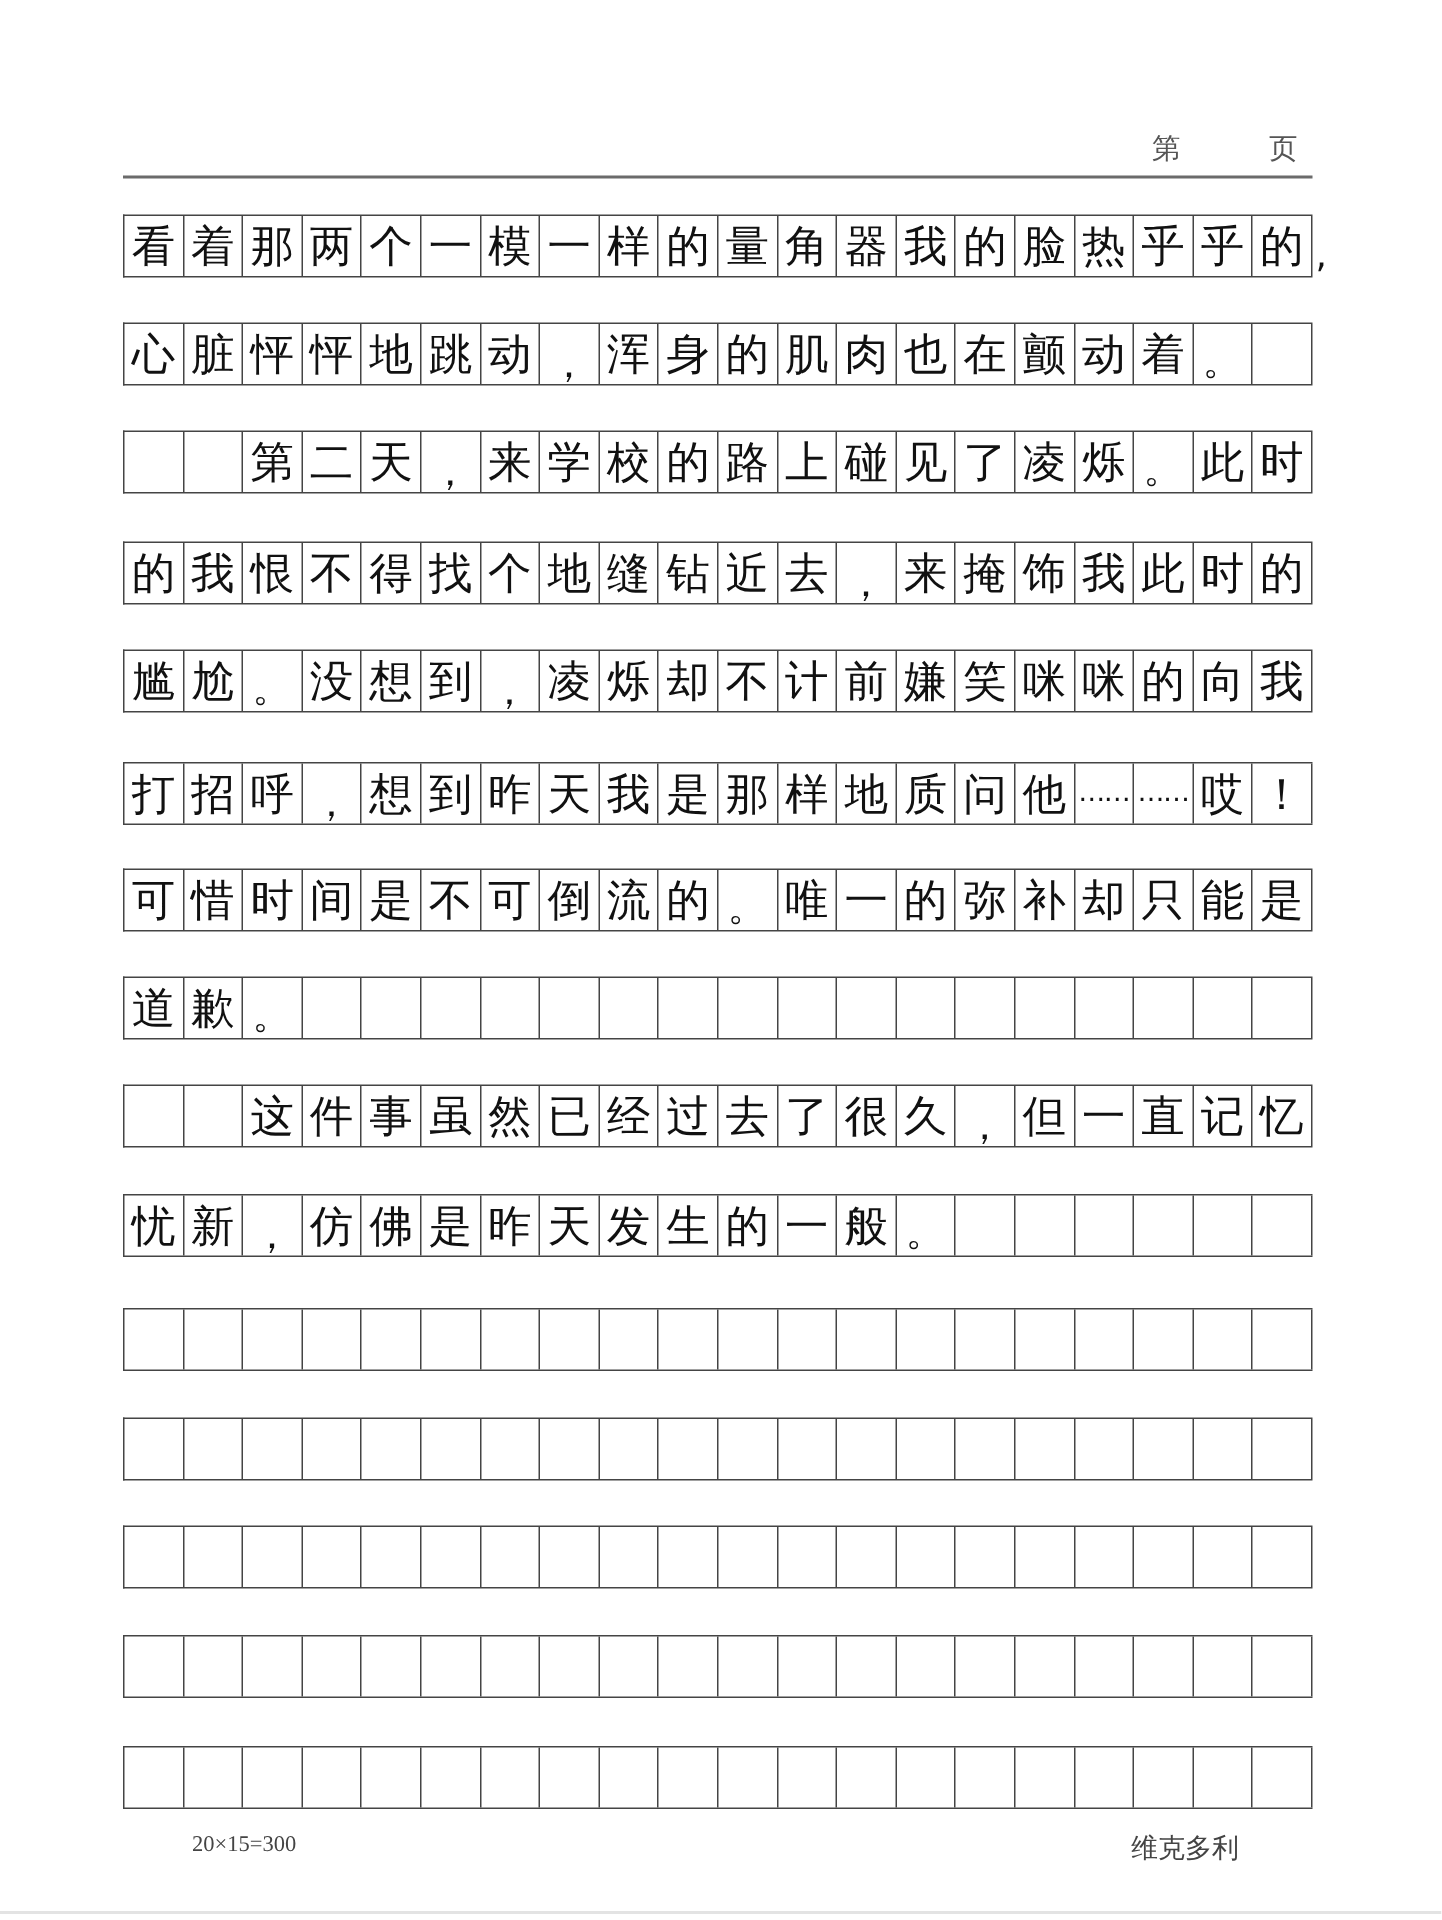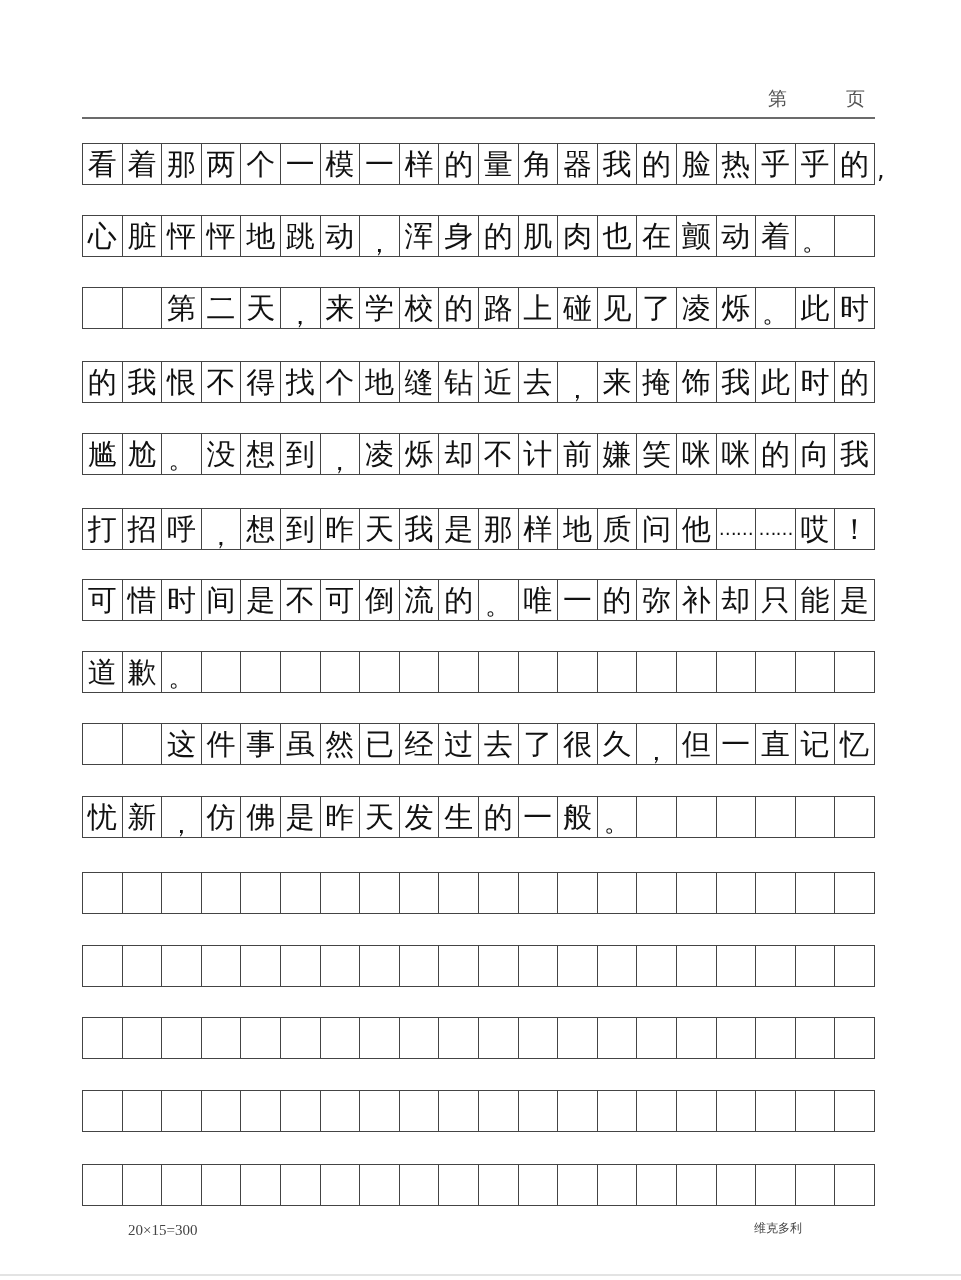--- a/index.html
+++ b/index.html
@@ -28,21 +28,21 @@
   .cell.punct.period { padding-bottom: 2px; }
   .cell.ellipsis { align-items: center; justify-content: center; font-size: 18px; letter-spacing: -1px; }
   .cell.exclaim { justify-content: center; }
   .overflow-mark {
     position: absolute; font-size: 24px; color: #111; font-family: "DejaVu Sans", sans-serif;
   }
   .footer-left {
     position: absolute; left: 128px; top: 1222px; font-family: Liberation Serif, serif; font-size: 15px; color: #444; text-align: right;
   }
   .footer-right {
-    position: absolute; left: 754px; top: 1220px; font-family: Liberation Mono, monospace; font-size: 12px; color: #444; text-align: center;
+    position: absolute; left: 754px; top: 1220px; font-family: Liberation Mono, monospace; font-size: 18px; color: #444; text-align: center;
   }
   .bottom-edge {
     position: absolute; left: 0; top: 1274px; width: 961px; height: 2px; background: #e3e3e3;
   }
 </style>
 </head>
 <body>
 
 <div>
   <span class="header-label" style="left:768px;">第</span>

